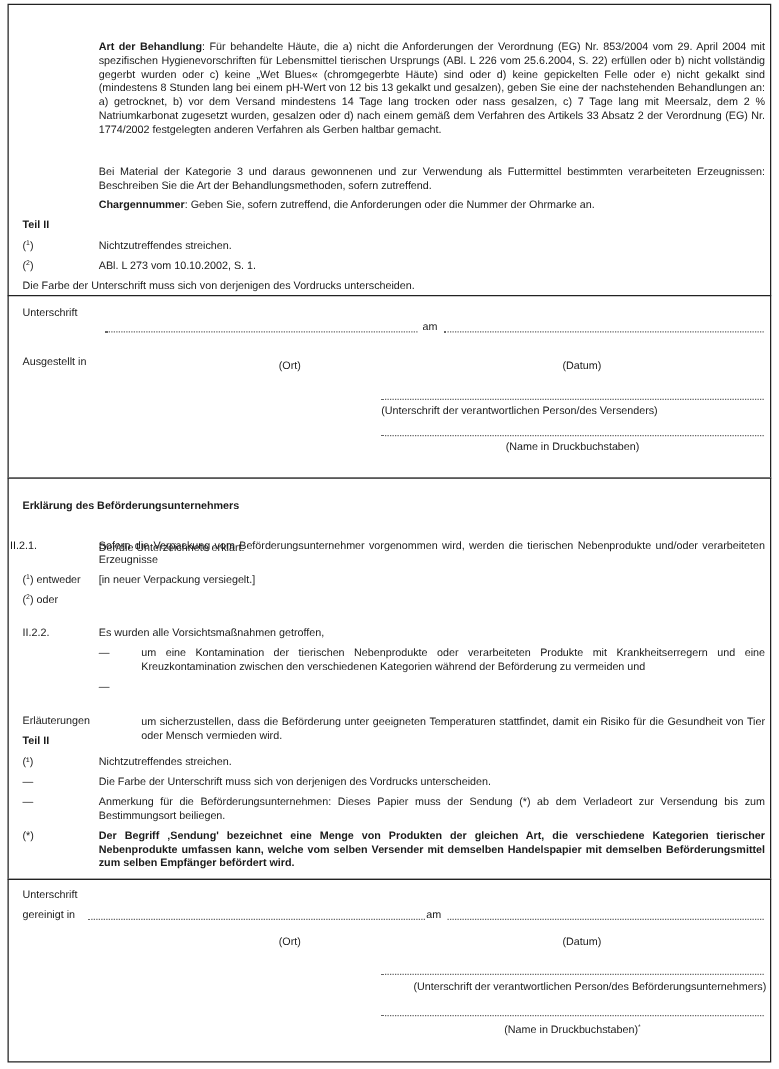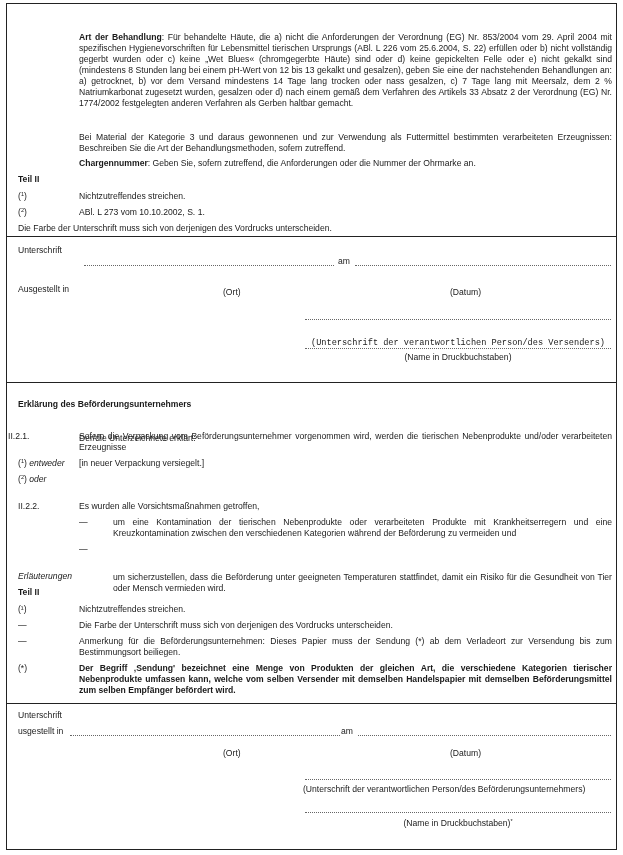--- a/index.html
+++ b/index.html
@@ -23,21 +23,21 @@
     #box-carrier { top: 382px; height: 322px; }
     #box-sig2 { top: 703px; height: 147px; }
     .abs { position: absolute; white-space: nowrap; }
     .para {
       position: absolute;
       text-align: justify;
       text-align-last: left;
       white-space: normal;
     }
     .b { font-weight: bold; text-align: center; }
-    .i { font-style: italic; }
+    .i { }
     .dots {
       position: absolute;
       border-bottom: 1px dotted #666;
       height: 0;
     }
     sup { font-size: 5.5px; vertical-align: 3px; line-height: 0; }
   </style>
 </head>
 <body>
 
@@ -64,21 +64,21 @@
   <div class="abs" style="left:11px; top:8px;">Unterschrift</div>
   <div class="abs" style="left:11px; top:19px;margin-top:28px;">Ausgestellt in</div>
   <div class="dots" style="left:77px; top:28px; width:250px;"></div>
   <div class="abs" style="left:331px; top:19px;">am</div>
   <div class="dots" style="left:348px; top:28px; width:256px;"></div>
 
   <div class="abs" style="left:216px; top:50px;">(Ort)</div>
   <div class="abs" style="left:443px; top:50px;">(Datum)</div>
 
   <div class="dots" style="left:298px; top:82px; width:306px;"></div>
-  <div class="abs" style="left:298px; top:101px; width:306px; text-align:center;font-family:Liberation Mono, monospace;">(Unterschrift der verantwortlichen Person/des Versenders)</div>
+  <div class="abs" style="left:298px; top:86px; width:306px; text-align:left;">(Unterschrift der verantwortlichen Person/des Versenders)</div>
 
   <div class="dots" style="left:298px; top:111px; width:306px;"></div>
   <div class="abs" style="left:298px; top:115px; width:306px; text-align:center;">(Name in Druckbuchstaben)</div>
 </div>
 
 <div id="box-carrier" class="box">
   <div class="abs b" style="left:11px; top:16px;">Erklärung des Beförderungsunternehmers</div>
   <div class="abs" style="left:72px; top:32px;margin-top:18px;">Der/die Unterzeichnete erklärt:</div>
 
   <div class="abs" style="left:1px; top:48px;">II.2.1.</div>
@@ -109,26 +109,26 @@
 
   <div class="abs" style="left:11px; top:253px;">—</div>
   <p class="para" style="left:72px; top:253px; width:533px;">Anmerkung für die Beförderungsunternehmen: Dieses Papier muss der Sendung (*) ab dem Verladeort zur Versendung bis zum Bestimmungsort beiliegen.</p>
 
   <div class="abs" style="left:11px; top:280px;">(*)</div>
   <p class="para" style="left:72px; top:280px; width:533px;font-weight:bold;">Der Begriff ‚Sendung' bezeichnet eine Menge von Produkten der gleichen Art, die verschiedene Kategorien tierischer Nebenprodukte umfassen kann, welche vom selben Versender mit demselben Handelspapier mit demselben Beförderungsmittel zum selben Empfänger befördert wird.</p>
 </div>
 
 <div id="box-sig2" class="box">
   <div class="abs" style="left:11px; top:6px;">Unterschrift</div>
-  <div class="abs" style="left:11px; top:22px;">usgestellt in</div>
+  <div class="abs" style="left:11px; top:22px;">gereinigt in</div>
   <div class="dots" style="left:63px; top:31px; width:270px;"></div>
   <div class="abs" style="left:334px; top:22px;">am</div>
   <div class="dots" style="left:351px; top:31px; width:253px;"></div>
 
   <div class="abs" style="left:216px; top:44px;">(Ort)</div>
   <div class="abs" style="left:443px; top:44px;">(Datum)</div>
 
   <div class="dots" style="left:298px; top:75px; width:306px;"></div>
-  <div class="abs" style="left:296px; top:80px; width:310px; text-align:left;">(Unterschrift der verantwortlichen Person/des Beförderungsunternehmers)</div>
+  <div class="abs" style="left:296px; top:80px; width:310px; text-align:right;">(Unterschrift der verantwortlichen Person/des Beförderungsunternehmers)</div>
 
   <div class="dots" style="left:298px; top:108px; width:306px;"></div>
   <div class="abs" style="left:298px; top:114px; width:306px; text-align:center;"><span>(Name in Druckbuchstaben)</span><sup>*</sup></div>
 </div>
 
 </body></html>

